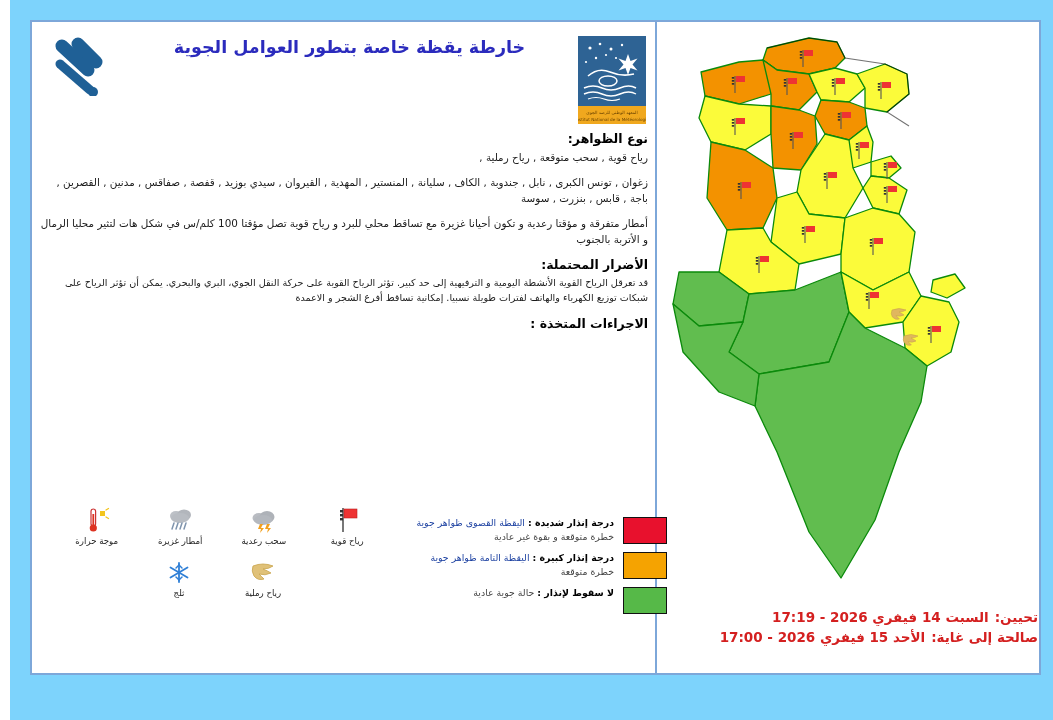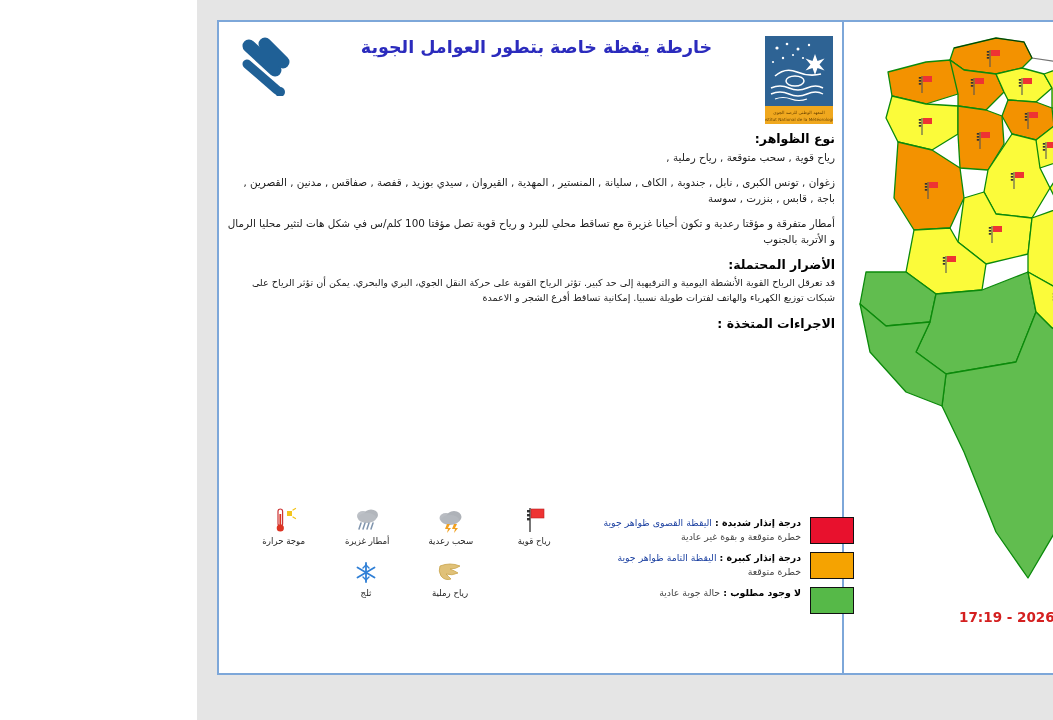--- a/index.html
+++ b/index.html
@@ -1,18 +1,18 @@
 <!DOCTYPE html>
 <html lang="ar" dir="rtl"><head>
 <meta charset="utf-8">
 <style>
   html,body{margin:0;padding:0;background:#ffffff;}
   body{width:1053px;height:720px;font-family:"DejaVu Sans","Liberation Sans",sans-serif;overflow:hidden;}
 
-  #page{position:relative;width:856px;height:720px;background:#e5e5e5;}
+  #page{position:relative;width:1043px;height:720px;background:#7dd3fc;}
 
   
   #frame{position:absolute;left:20px;top:20px;width:1011px;height:655px;
          border:2px solid #7da7d9;background:#ffffff;box-sizing:border-box;}
 
   
   #divider{position:absolute;left:645px;top:22px;width:2px;height:651px;background:#7da7d9;}
 
   
   #left-panel{position:absolute;left:22px;top:22px;width:623px;height:651px;box-sizing:border-box;}
@@ -234,21 +234,21 @@
         <div class="swatch" style="background:#f5a301"></div>
         <div class="alert-txt">
           <b>درجة إنذار كبيرة :</b>
           <span class="blue">اليقظة التامة ظواهر جوية</span><br>
           <span class="grey">خطرة متوقعة</span>
         </div>
       </div>
       <div class="alert-row">
         <div class="swatch" style="background:#56b948"></div>
         <div class="alert-txt">
-          <b>لا وجود مطلوب :</b>
+          <b>لا سقوط لإنذار :</b>
           <span class="grey">حالة جوية عادية</span>
         </div>
       </div>
     </div>
   </div>
 
   <div id="map-panel">
     <svg id="map-svg" width="380" height="600" viewBox="0 0 380 600">
       <defs>
 
@@ -339,15 +339,16 @@
     </svg>
   </div>
 
   <div id="dates">
     <div class="date-row">
       <span class="date-lbl">تحيين:</span>
       <span class="date-val">السبت 14 فيفري 2026 - 17:19</span>
     </div>
     <div class="date-row">
       <span class="date-lbl">صالحة إلى غاية:</span>
+      <span class="date-val">الأحد 15 فيفري 2026 - 17:00</span>
     </div>
   </div>
 </div>
 
 </body></html>

